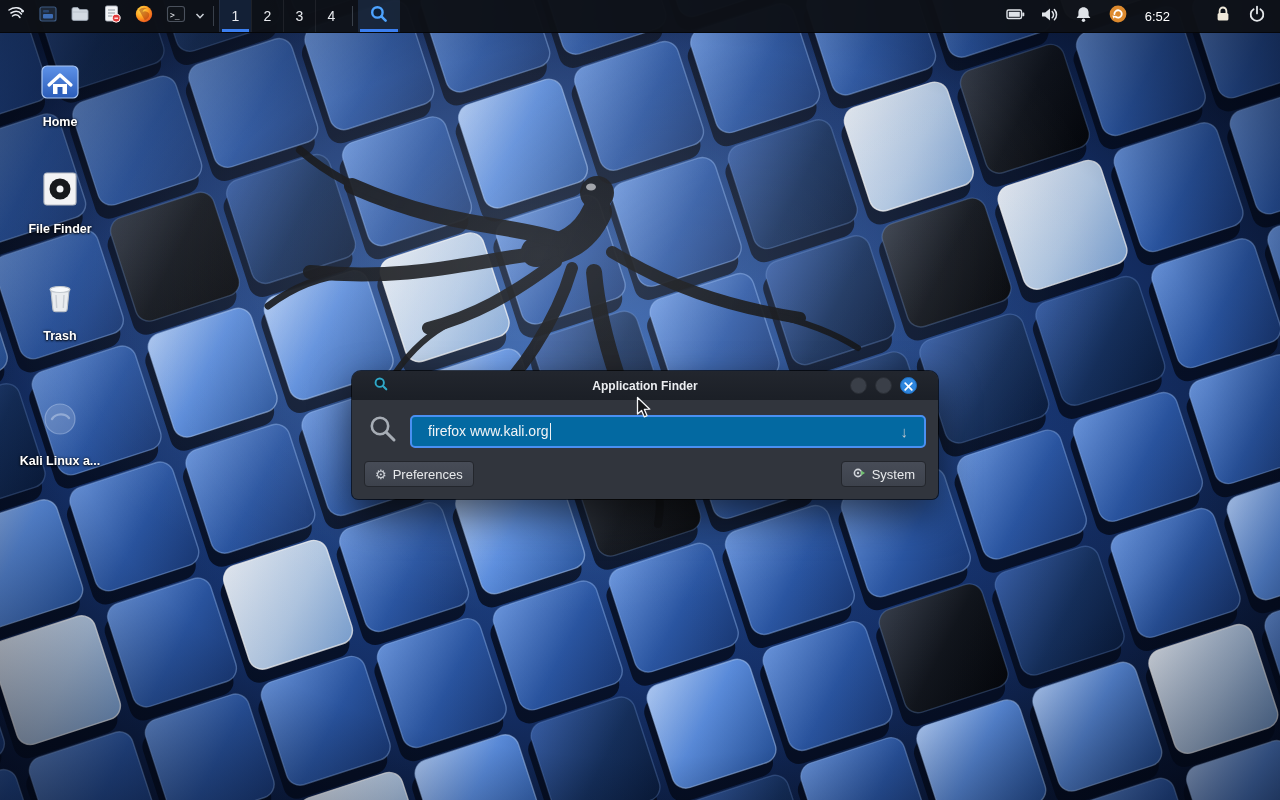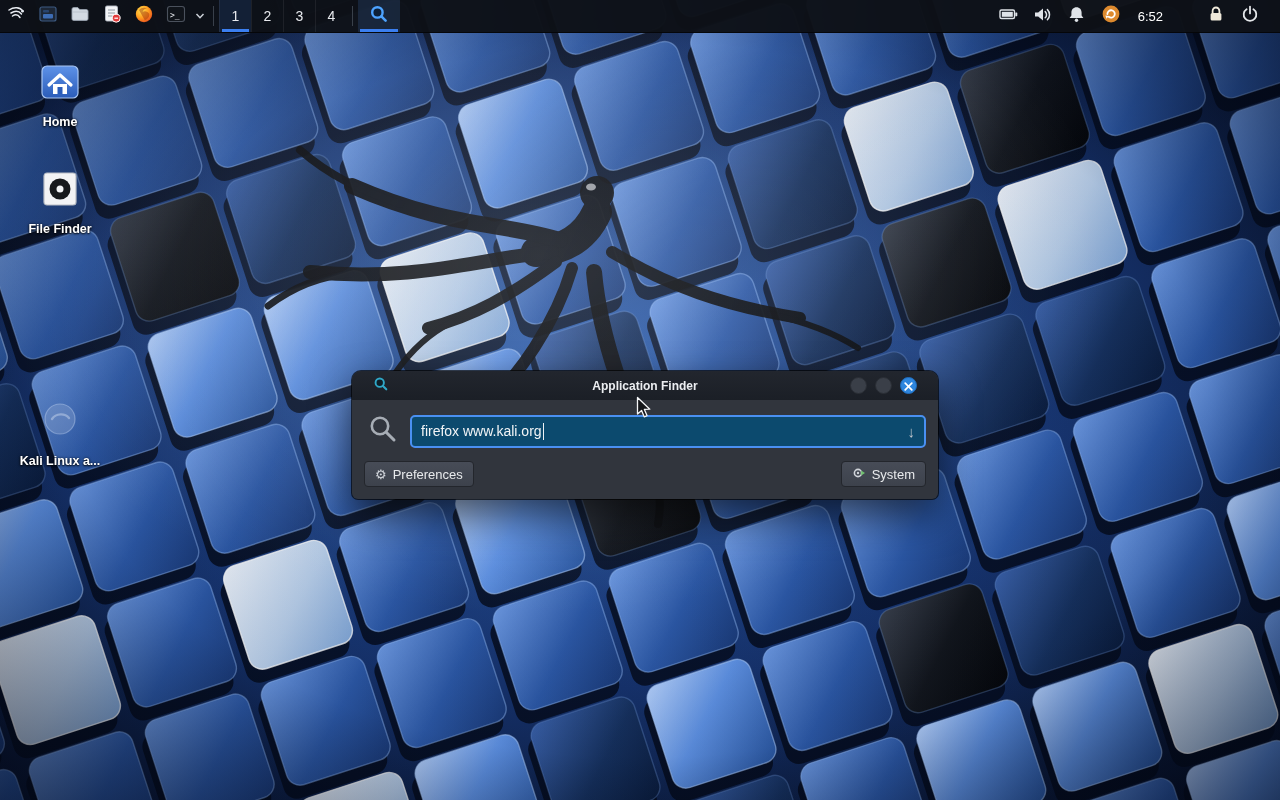--- a/index.html
+++ b/index.html
@@ -19,21 +19,21 @@
   .chev { width:16px; display:flex; align-items:center; justify-content:center; }
   .sep { width:1px; background:#39404a; margin:6px 5px; }
   .ws-btn { width:32px; display:flex; align-items:center; justify-content:center;
     font-size:14px; color:#e8eaee; position:relative; border-left:1px solid rgba(255,255,255,0.07); }
   .ws-btn:first-child { border-left:none; }
   .ws-btn.active { background:rgba(59,127,240,0.14); }
   .ws-btn.active::after { content:""; position:absolute; left:2px; right:2px; bottom:0; height:3px; background:#3b7ff0; }
   .task-btn { width:42px; display:flex; align-items:center; justify-content:center; position:relative;
     background:rgba(80,140,230,0.16); }
   .task-btn::after { content:""; position:absolute; left:2px; right:2px; bottom:0; height:3px; background:#3b7ff0; }
-  .panel-right { margin-left:auto; display:flex; align-items:center; padding-right:13px; }
+  .panel-right { margin-left:auto; display:flex; align-items:center; padding-right:6px; }
   .status-btn { width:34px; height:33px; display:flex; align-items:center; justify-content:center; cursor:pointer; }
   .clock { font-size:13px; color:#ffffff; padding:0 10px; display:flex; align-items:center; }
   .gap-lock { margin-left:26px; }
 
   
   .desktop-icon { position:absolute; left:12px; width:96px; text-align:center; z-index:5; cursor:pointer; }
   .di-glyph { width:48px; height:48px; margin:0 auto; }
   .di-label { margin-top:9px; font-size:12.5px; color:#ffffff;
     text-shadow:0 1px 2px rgba(0,0,0,0.9), 0 0 3px rgba(0,0,0,0.7);font-weight:bold; }
 
@@ -44,22 +44,22 @@
   .titlebar { height:29px; background:linear-gradient(#22262e,#1b1f26);
     border-radius:9px 9px 0 0; display:flex; align-items:center; padding:0 21px; position:relative; }
   .tb-title { position:absolute; left:0; right:0; text-align:center; font-size:12px; font-weight:bold; color:#eceef1; pointer-events:none; }
   .tb-buttons { margin-left:auto; display:flex; gap:8px; align-items:center; z-index:1; }
   .tb-circle { width:17px; height:17px; border-radius:50%; background:#3a3f48; border:1px solid #2a2e35; cursor:pointer; }
   .tb-close { width:17px; height:17px; border-radius:50%; background:#2e86de; border:1px solid #1f6cbd;
     display:flex; align-items:center; justify-content:center; cursor:pointer; }
   .dialog-body { padding:10px 12px 12px; }
   .search-row { display:flex; align-items:center; gap:12px; margin:4px 0 13px; }
   .big-mag { margin-left:4px; flex:0 0 auto; }
-  .search-input { flex:1; height:33px; background:#0c4a6e; border:2px solid #4a90f2; border-radius:5px;
-    display:flex; align-items:center; padding:0 9px; color:#f2f4f6; font-size:14px; cursor:text; }
+  .search-input { flex:1; height:33px; background:#0369a1; border:2px solid #4a90f2; border-radius:5px;
+    display:flex; align-items:center; padding:0 16px; color:#f2f4f6; font-size:14px; cursor:text; }
   .caret { width:1px; height:17px; background:#eef1f4; margin-left:1px; }
   .combo-arrow { margin-left:auto; color:#c3c7cd; font-size:15px; line-height:1; padding-left:8px; cursor:pointer; }
   .btn-row { display:flex; justify-content:space-between; align-items:center; }
   .gtk-btn { display:flex; align-items:center; gap:6px; height:26px; padding:0 10px;
     background:linear-gradient(#474c57,#3d424c); border:1px solid #23262c; border-radius:4px;
     color:#e8eaec; font-size:13px; cursor:pointer; }
   .gear-glyph { font-size:13px; color:#cfd3d9; line-height:1; }
 
   .cursor { position:absolute; left:636px; top:396px; z-index:40; pointer-events:none; }
 </style>
@@ -1097,20 +1097,31 @@
     <div class="di-glyph">
       <svg width="48" height="48" viewBox="0 0 48 48">
         <rect x="8" y="8" width="32" height="32" rx="3" fill="#f2f3f5" stroke="#b9bec6" stroke-width="1.2"></rect>
         <circle cx="24" cy="24" r="10.5" fill="#17191c"></circle>
         <circle cx="24" cy="24" r="3.5" fill="#f2f3f5"></circle>
       </svg>
     </div>
     <div class="di-label">File Finder</div>
   </div>
 
+  <div class="desktop-icon" style="top:272px">
+    <div class="di-glyph">
+      <svg width="48" height="48" viewBox="0 0 48 48">
+        <path d="M15 19 h18 l-1.8 18 a3 3 0 0 1 -3 2.7 h-8.4 a3 3 0 0 1 -3 -2.7 z" fill="#e9ecef" stroke="#b9bfc6" stroke-width="1.1"></path>
+        <ellipse cx="24" cy="17.5" rx="10" ry="3" fill="#f8fafc" stroke="#c3c9cf" stroke-width="1.1"></ellipse>
+        <line x1="20" y1="23" x2="20.7" y2="36" stroke="#c9ced4" stroke-width="1.4"></line>
+        <line x1="28" y1="23" x2="27.3" y2="36" stroke="#c9ced4" stroke-width="1.4"></line>
+      </svg>
+    </div>
+    <div class="di-label">Trash</div>
+  </div>
 
   <div class="desktop-icon" style="top:397px">
     <div class="di-glyph">
       <svg width="48" height="48" viewBox="0 0 48 48">
         <circle cx="24" cy="22" r="15" fill="rgba(145,170,210,0.35)" stroke="rgba(200,218,245,0.4)" stroke-width="1.2"></circle>
         <path d="M16 22 C20 16 29 16 33 21" stroke="rgba(240,246,255,0.35)" stroke-width="2.4" fill="none" stroke-linecap="round"></path>
       </svg>
     </div>
     <div class="di-label">Kali Linux a...</div>
   </div>

